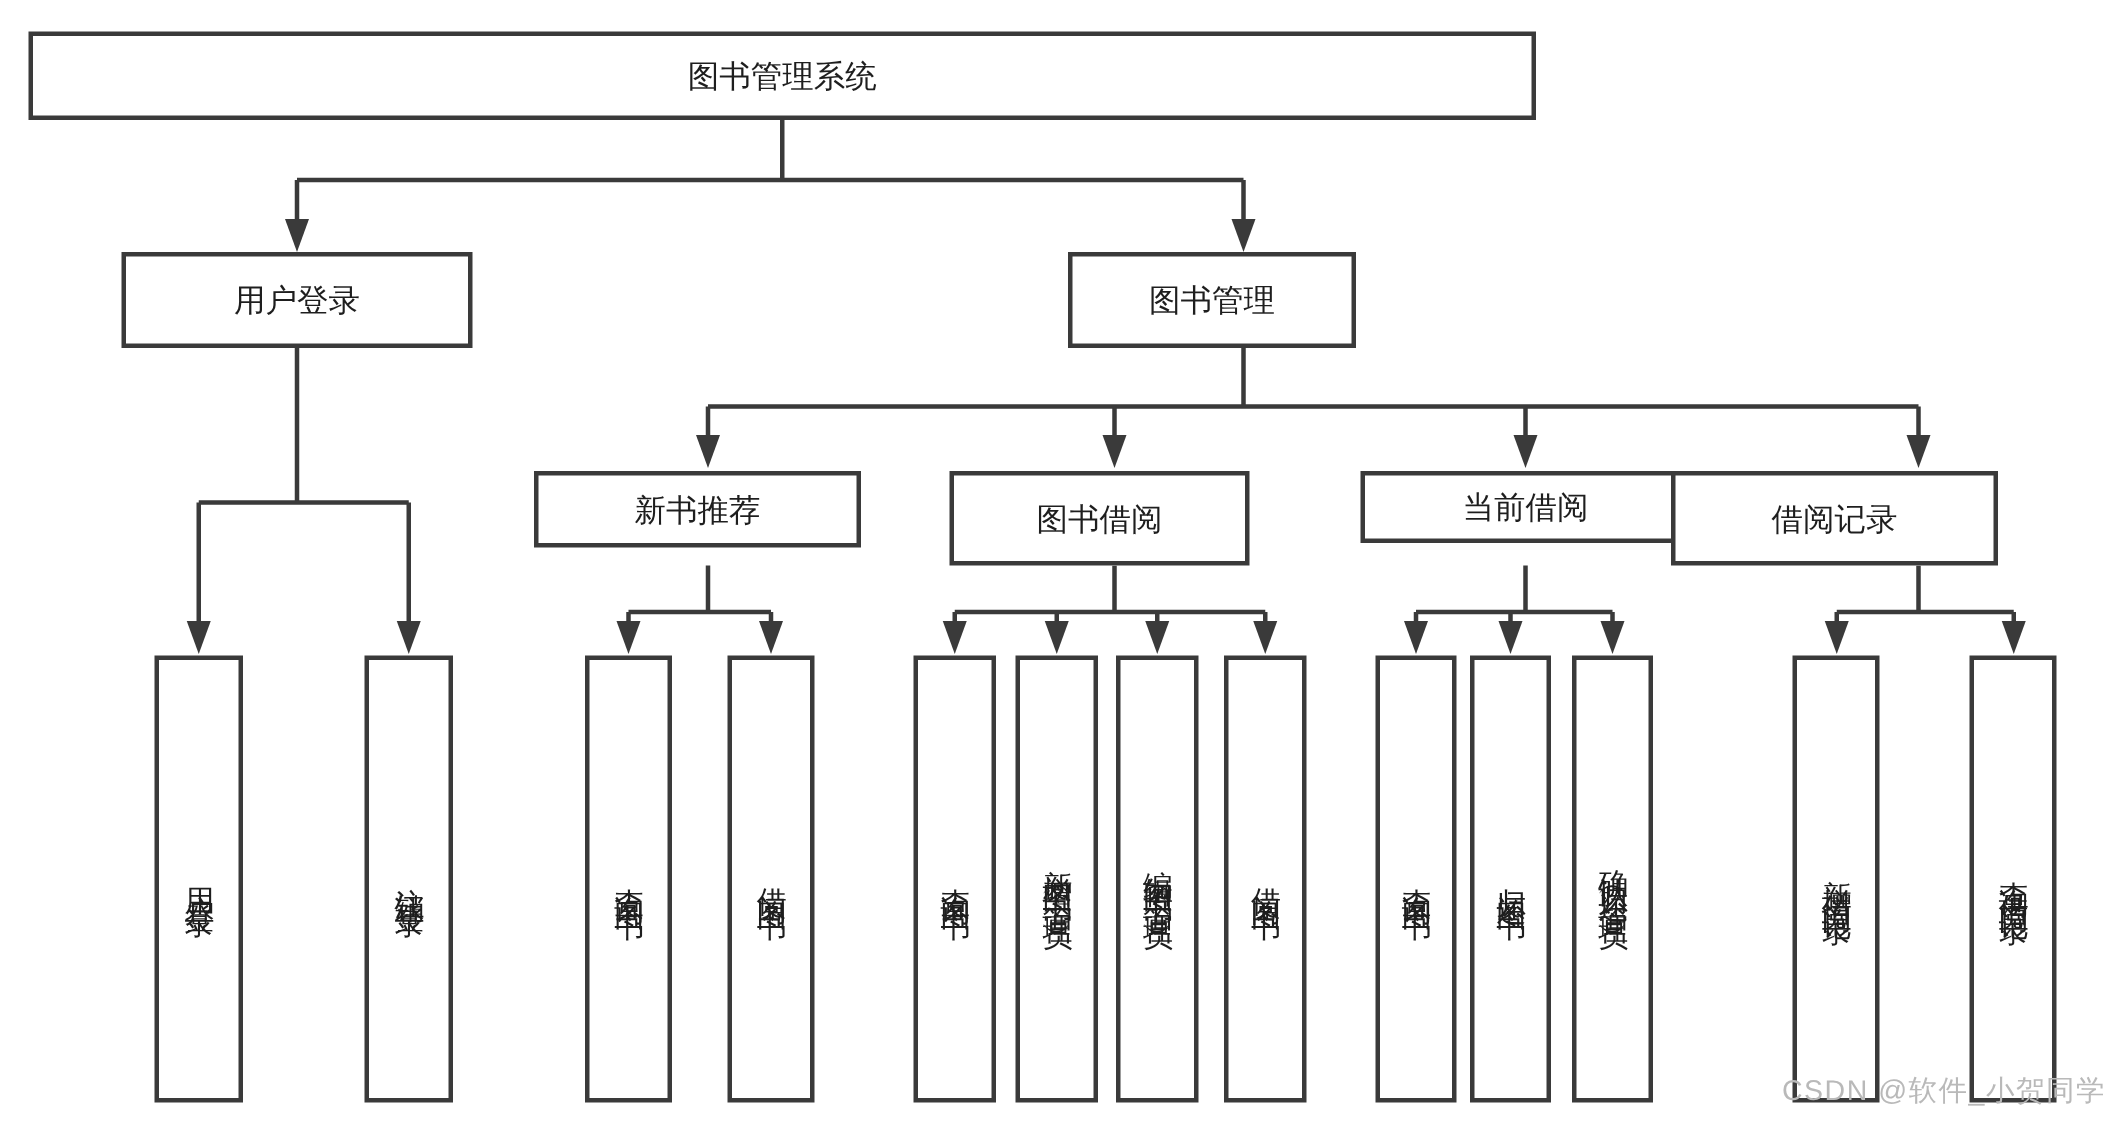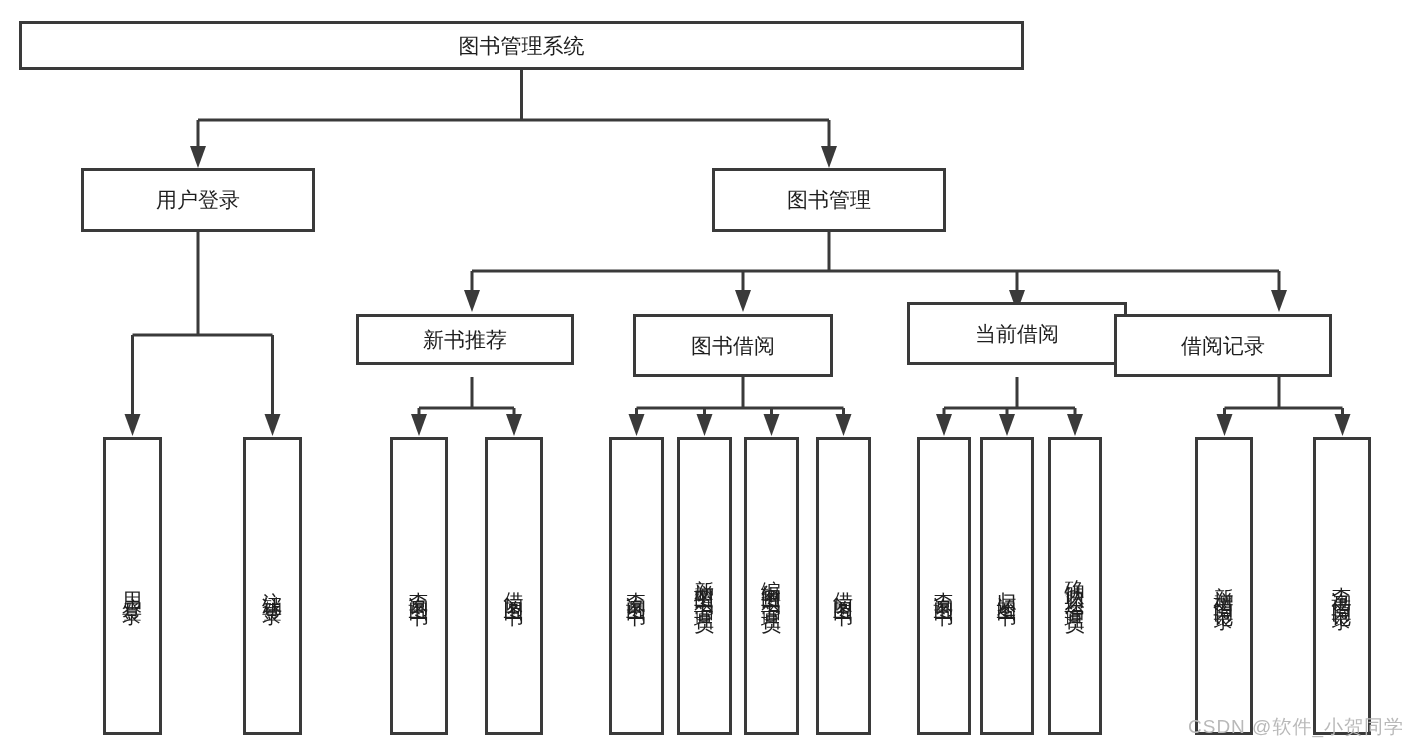--- a/index.html
+++ b/index.html
@@ -79,28 +79,28 @@
       <polygon class="arrowhead" points="763.5,414 779.5,414 771.5,436"></polygon>
       <polygon class="arrowhead" points="835.5,414 851.5,414 843.5,436"></polygon>
       <polygon class="arrowhead" points="936,414 952,414 944,436"></polygon>
       <polygon class="arrowhead" points="999,414 1015,414 1007,436"></polygon>
       <polygon class="arrowhead" points="1067,414 1083,414 1075,436"></polygon>
       <polygon class="arrowhead" points="1216.5,414 1232.5,414 1224.5,436"></polygon>
       <polygon class="arrowhead" points="1334.5,414 1350.5,414 1342.5,436"></polygon>
     </g>
   </svg>
 
-  <div class="node" style="left:19px;top:21px;width:1005px;height:49px">图书管理系统</div>
+  <div class="node" style="left:19px;top:21px;width:1005px;height:59px">图书管理系统</div>
 
   <div class="node" style="left:81px;top:168px;width:234px;height:64px">用户登录</div>
-  <div class="node" style="left:712px;top:168px;width:234px;height:64px">图书管理</div>
+  <div class="node" style="left:712px;top:168px;width:192px;height:64px">图书管理</div>
 
   <div class="node" style="left:356px;top:314px;width:218px;height:51px">新书推荐</div>
   <div class="node" style="left:633px;top:314px;width:200px;height:63px">图书借阅</div>
-  <div class="node" style="left:907px;top:302px;width:220px;height:63px">当前借阅</div>
+  <div class="node" style="left:907px;top:314px;width:220px;height:48px">当前借阅</div>
   <div class="node" style="left:1114px;top:314px;width:218px;height:63px">借阅记录</div>
 
   <div class="node v" style="left:103px;top:437px;width:59px;height:298px">
     <span class="vtext">用户登录</span>
   </div>
   <div class="node v" style="left:243px;top:437px;width:59px;height:298px">
     <span class="vtext">注销登录</span>
   </div>
 
   <div class="node v" style="left:390px;top:437px;width:58px;height:298px">

